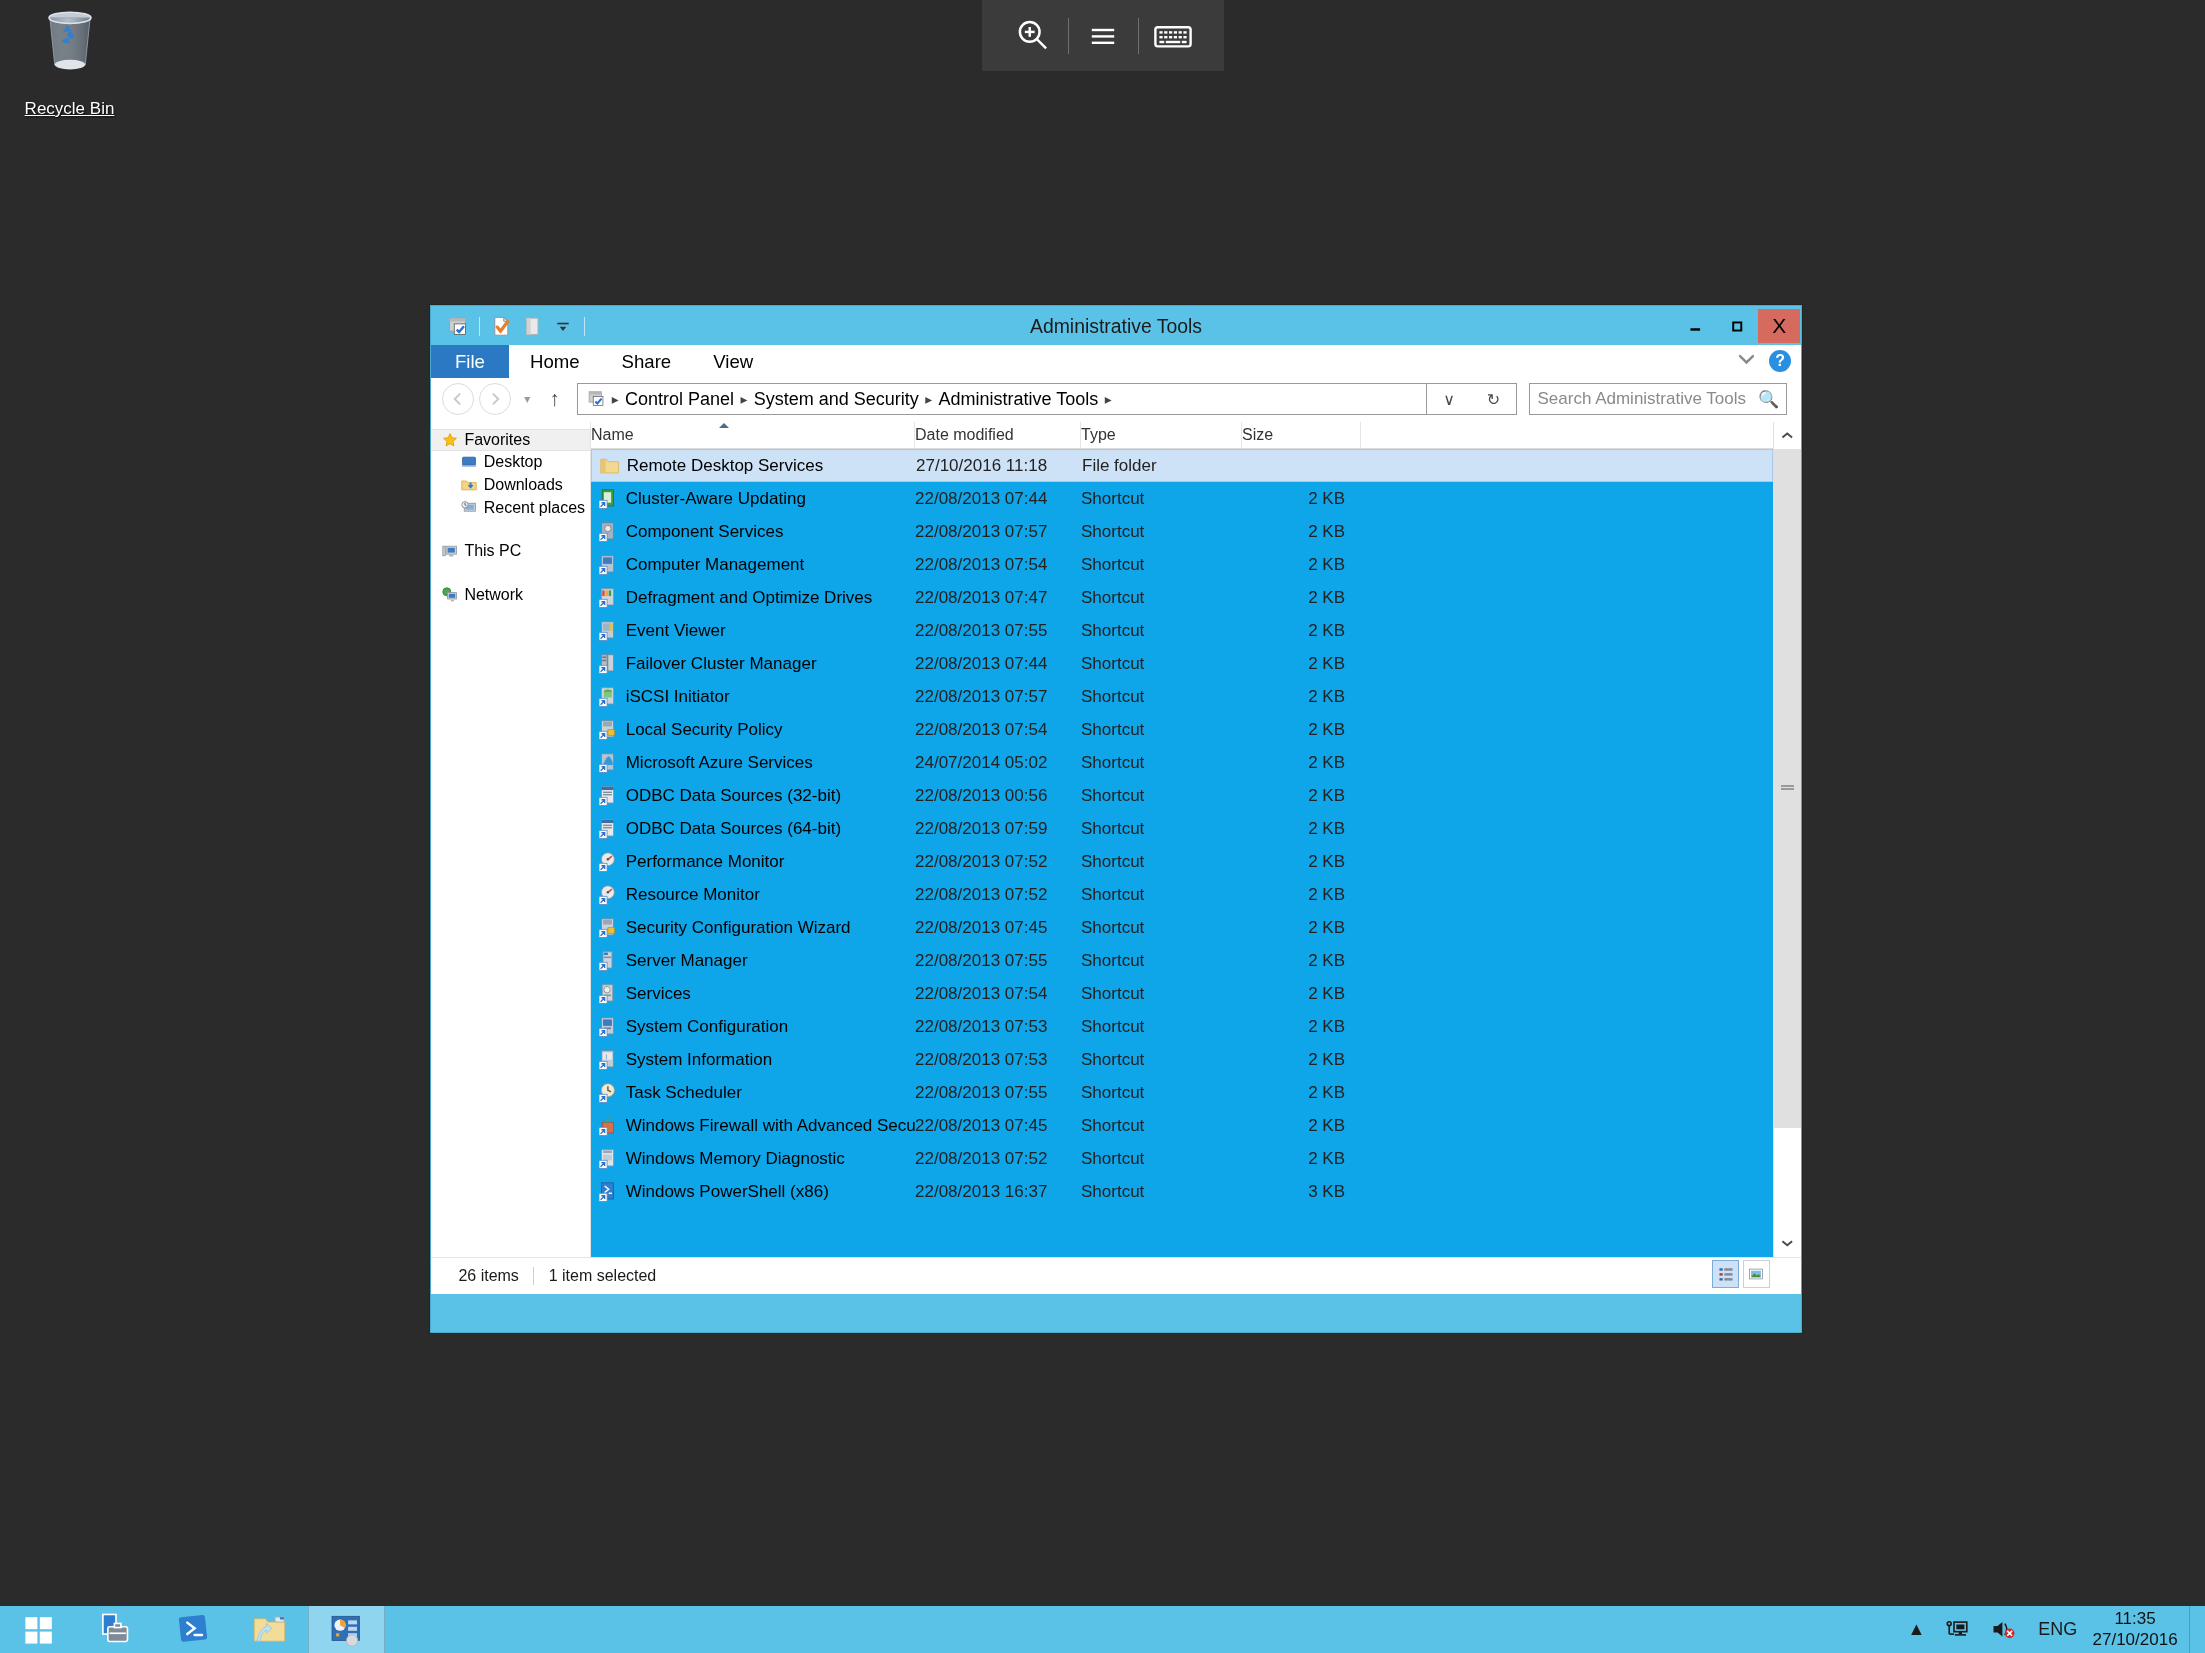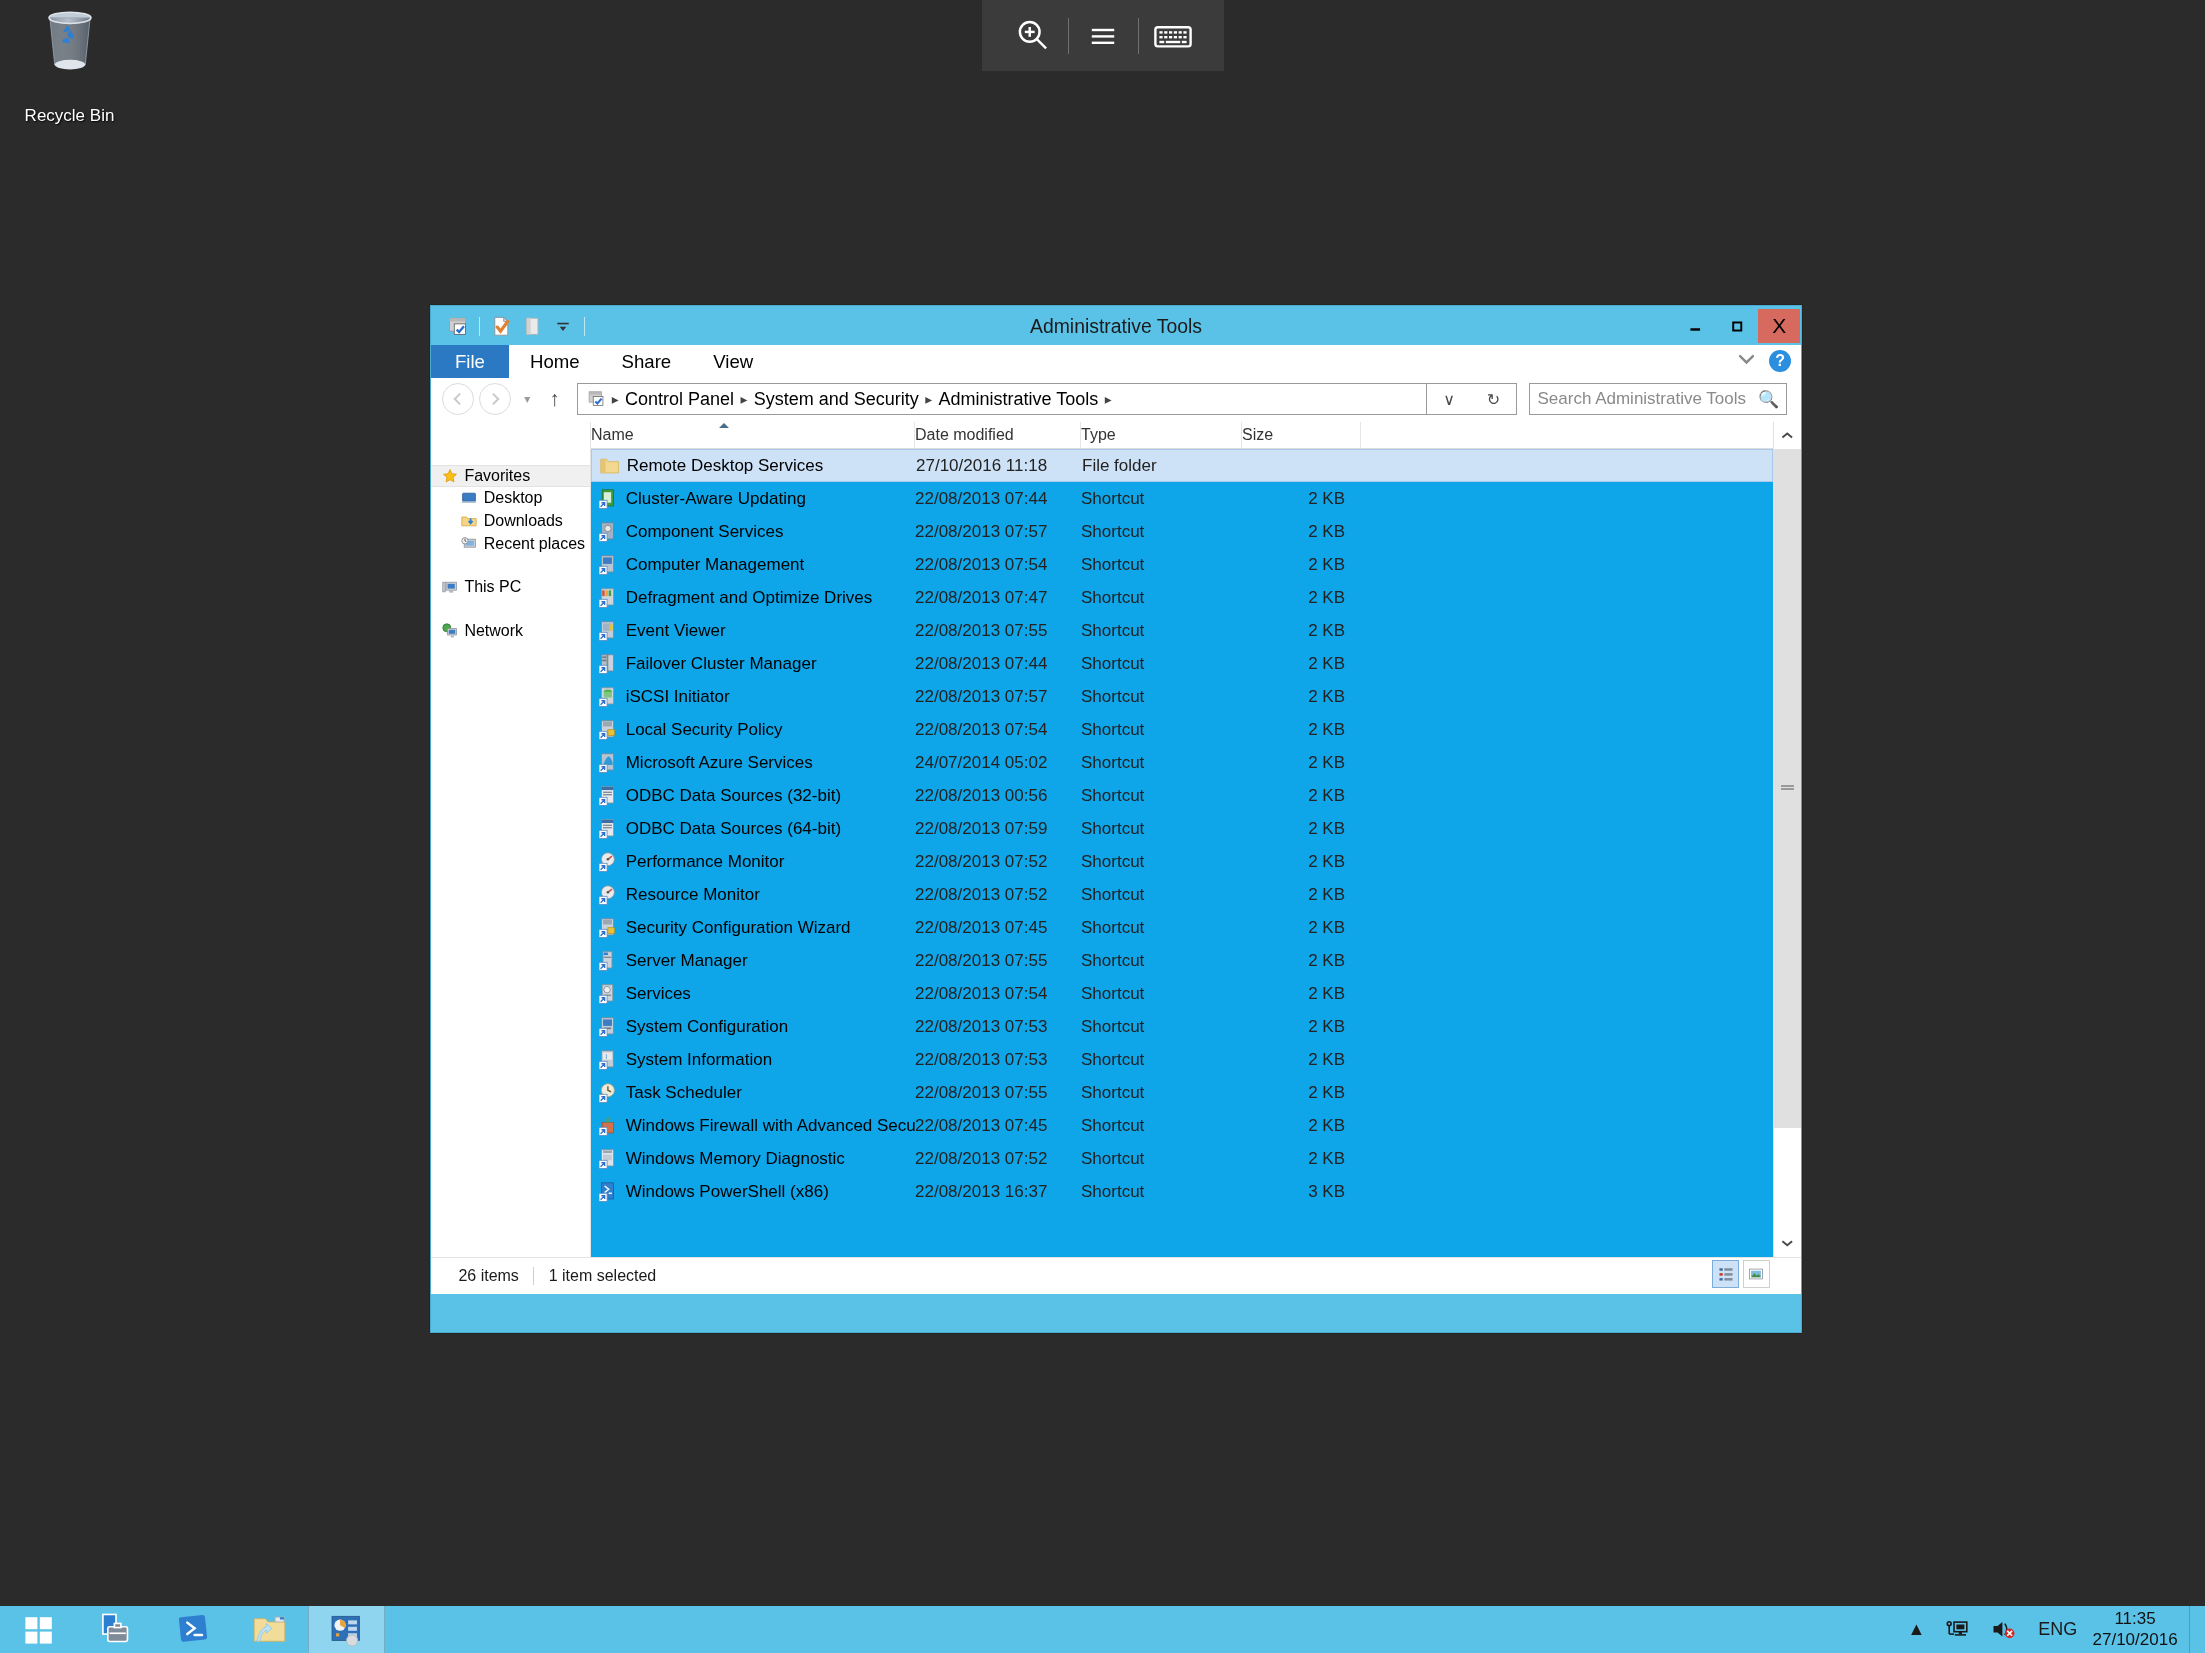--- a/index.html
+++ b/index.html
@@ -24,21 +24,21 @@
     font-family: "Liberation Sans", sans-serif;
   }
 
   
   #recycle-bin {
     position: absolute; left: 13px; top: 8px;
     width: 113px; text-align: center;
     color: #ffffff; font-size: 16px;
   }
   #recycle-bin .rb-icon { width: 100%; height: 77px; display: flex; justify-content: center; align-items: flex-start; }
-  #recycle-bin .rb-label { margin-top: 21px; text-shadow: 0.8px 0.8px 1.6px #000; font-size: 17px; }
+  #recycle-bin .rb-label { margin-top: 14px; text-shadow: 0.8px 0.8px 1.6px #000; font-size: 17px; text-decoration: underline; }
 
   
   #access-toolbar {
     position: absolute; left: 982px; top: 0;
     width: 242px; height: 71px;
     background: #3b3b3b;
     display: flex; align-items: center; justify-content: center;
     gap: 0px;
   }
   #access-toolbar .tb-btn {
@@ -146,21 +146,21 @@
 
   .navpane {
     width: 160px; background: #fff; padding-top: 6.5px;
     border-right: 0.8px solid #e4e4e4; flex: none;
   }
   .nav-item {
     height: 22.6px; display: flex; align-items: center; gap: 5.7px;
     padding-left: 9.7px; font-size: 16px; color: #000; cursor: pointer;
     white-space: nowrap;
   }
-  .nav-item.header { background: #f0f0f0; border-top: 0.8px solid #e3e3e3; border-bottom: 0.8px solid #e3e3e3; font-size: 16px; margin-top: 36px; }
+  .nav-item.header { background: #f0f0f0; border-top: 0.8px solid #e3e3e3; border-bottom: 0.8px solid #e3e3e3; font-size: 16px; }
   .nav-item.child { padding-left: 29px; }
   .nav-item .ni-icon { width: 18px; height: 18px; display: flex; align-items: center; justify-content: center; flex: none; }
   .nav-spacer { height: 21px; }
 
   .listarea { flex: 1; display: flex; flex-direction: column; min-width: 0; }
 
   .col-headers {
     display: flex; height: 27.4px; background: #fff;
     border-bottom: 0.8px solid #dcdcdc; position: relative;
   }

